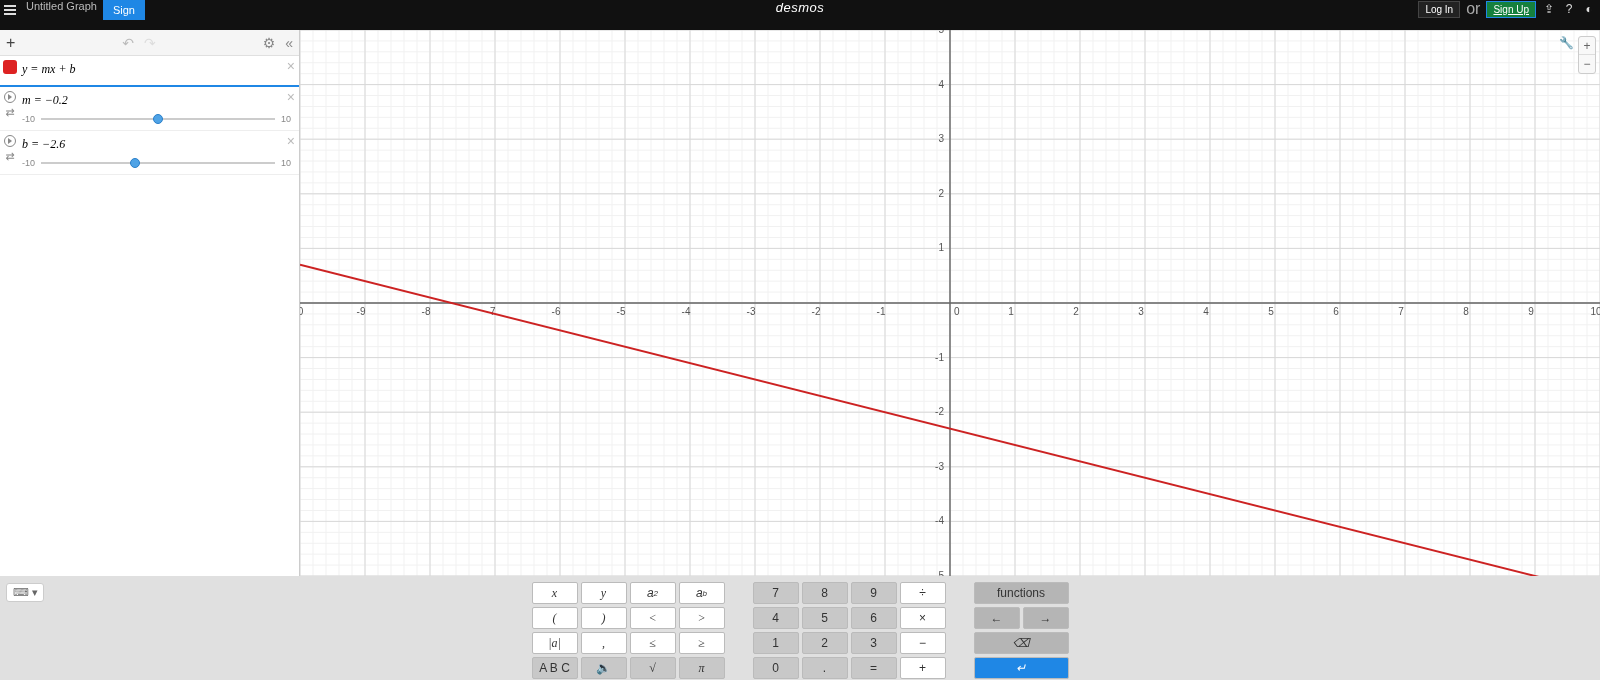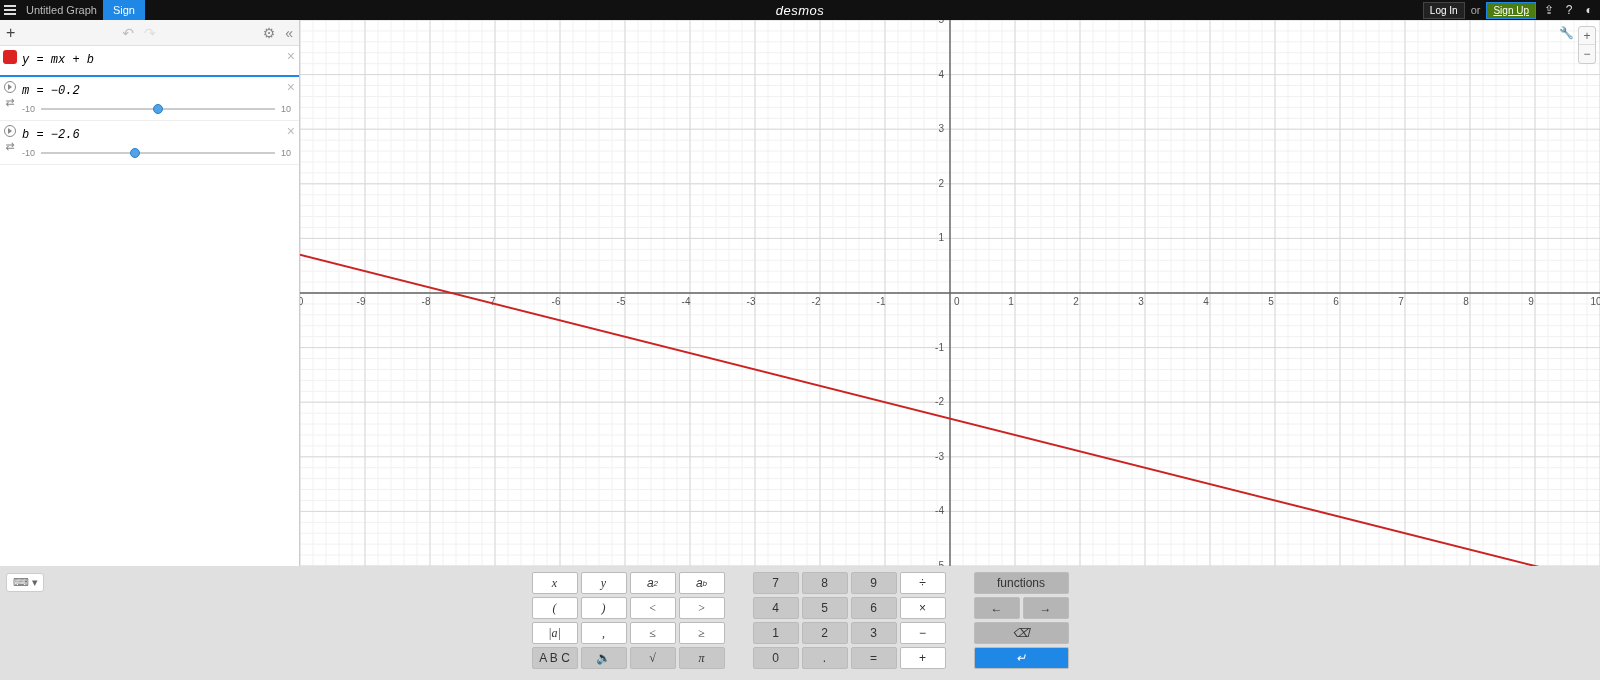--- a/index.html
+++ b/index.html
@@ -1,49 +1,49 @@
 <!DOCTYPE html>
 <html><head>
 <meta charset="utf-8">
 <style>
   * { box-sizing: border-box; margin: 0; padding: 0; font-family: Arial, Helvetica, sans-serif; }
   html, body { width: 1600px; height: 680px; overflow: hidden; background: #fff; }
   
   .header {
-    height: 20px; background: #111; color: #fff; display: flex; align-items: center;
+    height: 30px; background: #111; color: #fff; display: flex; align-items: flex-start;
     font-size: 11px; position: relative;
   }
   .menu-btn { width: 20px; height: 20px; display:flex; align-items:center; justify-content:center; cursor:pointer;}
   .bars { width:12px; height:10px; display:flex; flex-direction:column; justify-content:space-between;}
   .bars span { display:block; height:2px; background:#ddd;}
   .title { padding: 0 6px; color:#bbb; }
   .save-btn { background:#1f87e5; color:#fff; border:none; height:20px; padding:0 10px; font-size:11px; cursor:pointer;}
   .logo { position:absolute; left:50%; transform:translateX(-50%); font-style:italic; font-size:13px; letter-spacing:0.5px;}
   .right-head { position:absolute; right:4px; display:flex; align-items:center; gap:6px;}
   .login-btn { background:#222; border:1px solid #444; color:#fff; font-size:10px; padding:2px 6px; cursor:pointer;}
-  .or { font-size:11px; color:#aaa;}
-  .signup-btn { background:#4d7c0f; border:1px solid #1f87e5; color:#fff; font-size:10px; padding:2px 6px; cursor:pointer;text-decoration:underline;}
+  .or { font-size:16px; color:#aaa;}
+  .signup-btn { background:#15803d; border:1px solid #1f87e5; color:#fff; font-size:10px; padding:2px 6px; cursor:pointer;text-decoration:underline;}
   .head-icon { width:14px; height:14px; display:flex; align-items:center; justify-content:center; color:#ddd; font-size:12px; cursor:pointer;}
   
   .main { display:flex; height:546px; width:1600px; position:relative; }
   
   .sidebar { width:300px; border-right:1px solid #ccc; display:flex; flex-direction:column; background:#fff; position:relative;}
   .sidebar-top { height:26px; border-bottom:1px solid #e0e0e0; background:#f5f5f5; display:flex; align-items:center; justify-content:space-between; padding:0 6px;}
   .plus { font-size:16px; color:#444; cursor:pointer;}
   .mid-icons { display:flex; gap:10px; color:#bbb; font-size:14px;}
   .side-right { display:flex; gap:10px; color:#888; font-size:14px;}
   .expr-list { flex:1; overflow:hidden;}
   .expr { position:relative; border-bottom:1px solid #eee; padding:6px 8px 6px 22px; font-size:12px;}
   .expr .close { position:absolute; right:4px; top:2px; color:#bbb; font-size:14px; cursor:pointer;}
   .expr .icon-col { position:absolute; left:2px; top:4px; width:16px; text-align:center;}
   .expr.eq1 { border-bottom:2px solid #1f87e5; padding-bottom:8px;}
   .expr.eq1 .icon-col span { display:inline-block; width:14px; height:14px; background:#d22; border-radius:3px; }
   .expr .play { display:inline-block; width:12px;height:12px;border:1px solid #888;border-radius:50%; position:relative;}
   .expr .play::after{content:'';position:absolute;left:3px;top:2px;border-left:4px solid #888;border-top:3px solid transparent;border-bottom:3px solid transparent;}
-  .expr .math { font-style:italic; font-family:Liberation Mono, monospace;margin-top:28px; }
+  .expr .math { font-style:italic; font-family:Liberation Serif, serif;margin-top:28px; }
   .slider-row { display:flex; align-items:center; gap:6px; margin-top:6px; font-size:9px; color:#888;}
   .slider-track { flex:1; height:2px; background:#ccc; position:relative; }
   .slider-knob { position:absolute; top:-4px; width:10px; height:10px; background:#4fa3e6; border-radius:50%; border:1px solid #2a7fc9;}
   .expr .eq-icon { color:#888; font-size:11px; display:block; text-align:center;}
   
   .graph { flex:1; position:relative; background:#fff; overflow:hidden;}
   .graph svg { position:absolute; top:0; left:0;}
   .zoom-ctrl { position:absolute; top:6px; right:4px; width:18px; background:#f8f8f8; border:1px solid #ccc; border-radius:3px; font-size:12px; color:#666;}
   .zoom-ctrl div { height:18px; display:flex; align-items:center; justify-content:center; border-bottom:1px solid #ddd; cursor:pointer;}
   .zoom-ctrl div:last-child{border-bottom:none;}

